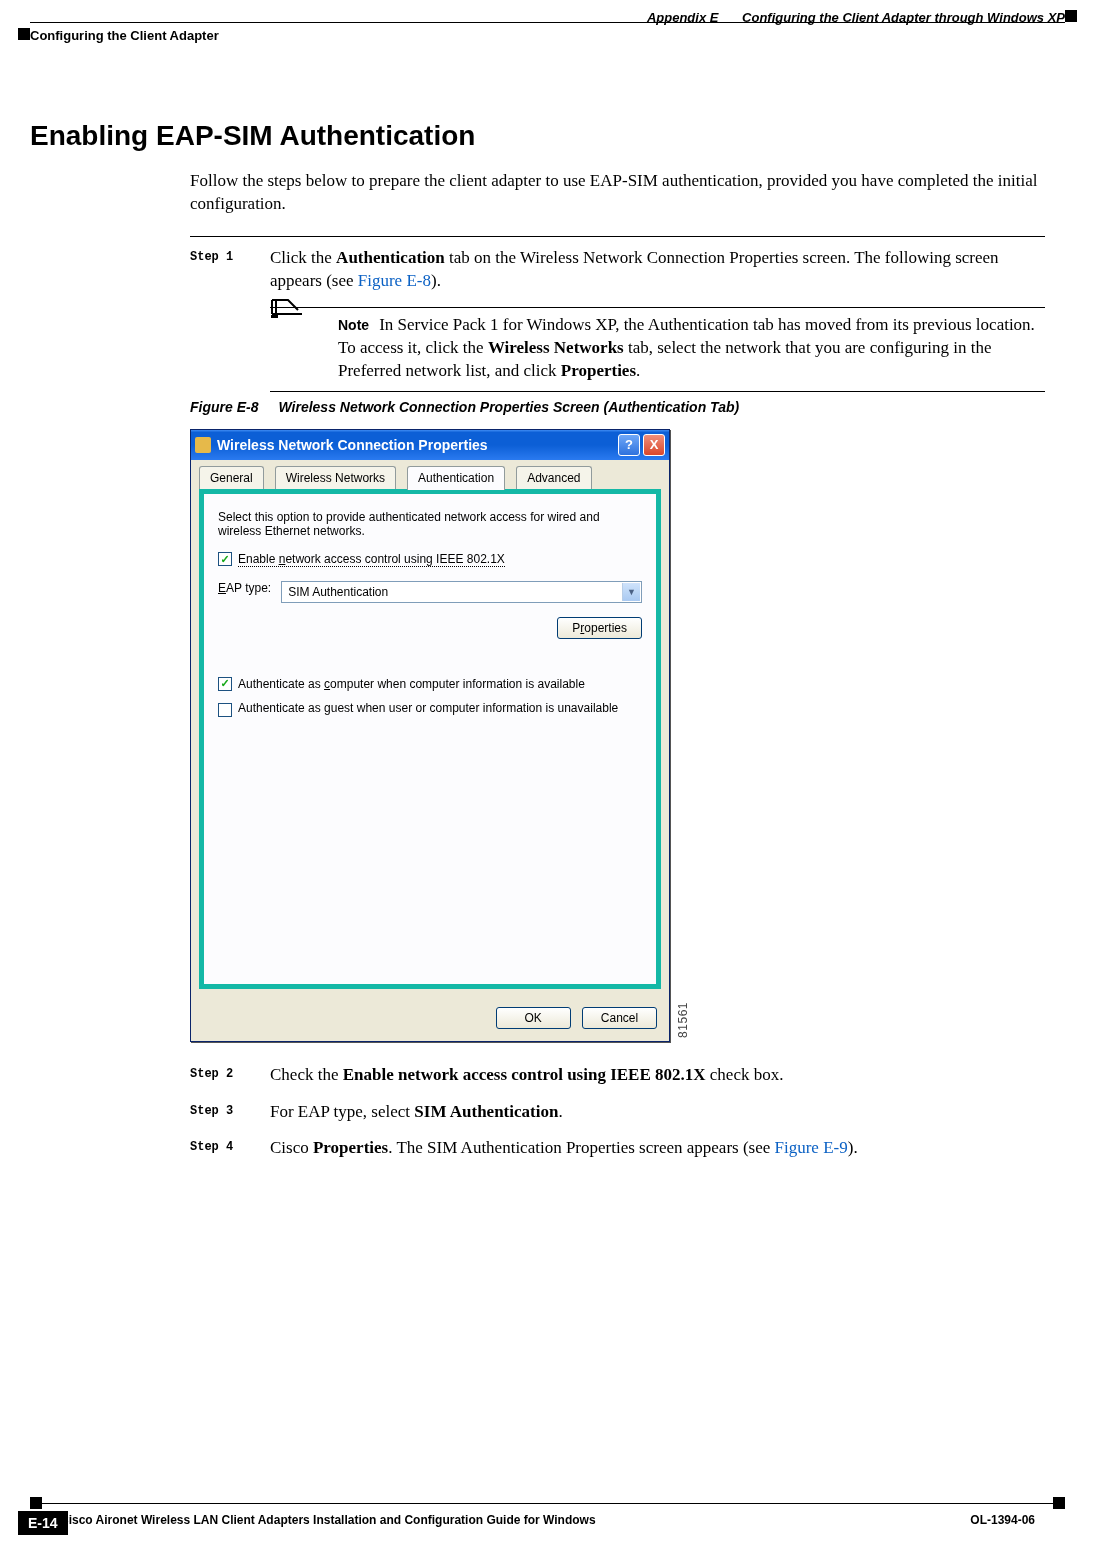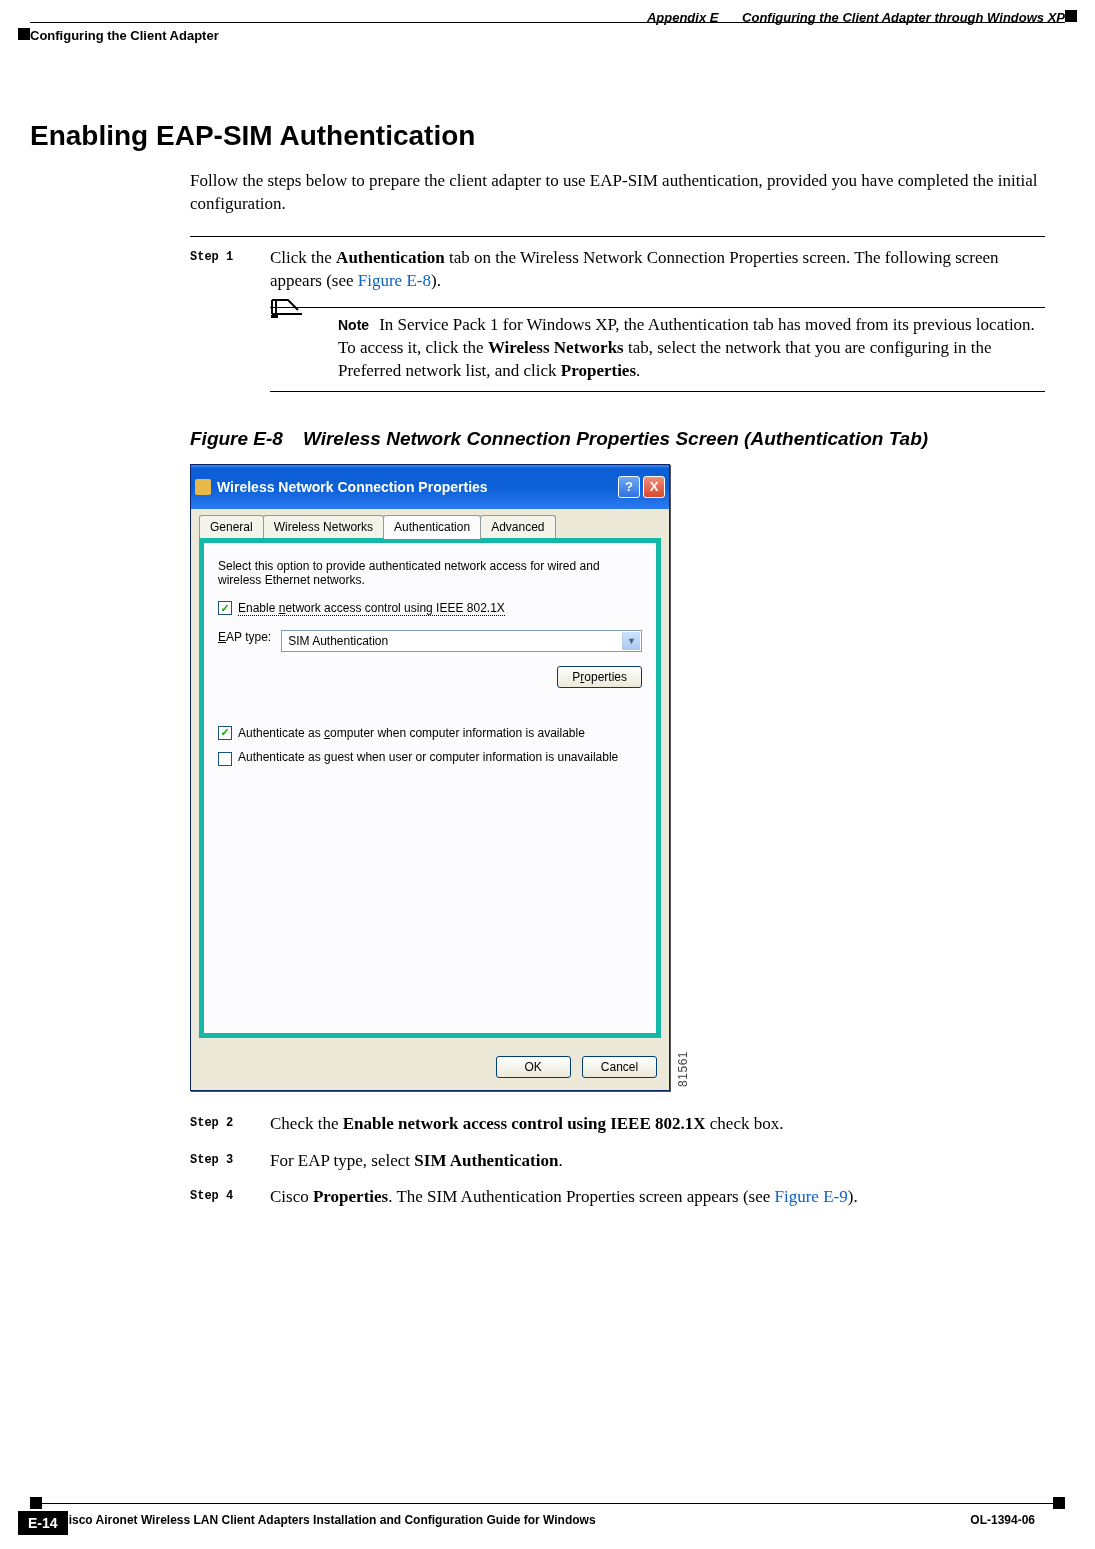--- a/index.html
+++ b/index.html
@@ -88,37 +88,37 @@
     font-weight: bold;
     font-size: 14px;
     margin-right: 10px;
   }
   .note-hr2 { border-top: 1px solid #000; margin-top: 8px; }
 
   .fig-caption {
     font-family: Arial, Helvetica, sans-serif;
     font-weight: bold;
     font-style: italic;
-    font-size: 19px;
-    margin: 36px 0 14px 0;
+    font-size: 14px;
+    margin: 7px 0 14px 0;
   }
   .fig-caption .fig-num { margin-right: 20px; }
 
   
   .dlg-wrap { display: flex; align-items: flex-end; }
   .dlg {
     width: 480px;
     font-family: Tahoma, Arial, sans-serif;
     font-size: 12px;
     border: 1px solid #0a246a;
     background: #ece9d8;
     box-shadow: 1px 1px 0 #555;
   }
   .titlebar {
-    height: 44px;
+    height: 30px;
     display: flex;
     align-items: center;
     padding: 15px 4px;
     background: linear-gradient(to bottom, #3f8cf3 0%, #0c5fd6 8%, #0c5fd6 50%, #2a7af0 100%);
     color: #fff;
     font-weight: bold;
     font-size: 14px;
   }
   .titlebar .win-icon {
     width: 16px; height: 16px; margin-right: 6px;
@@ -130,21 +130,21 @@
     border-radius: 3px; border: 1px solid #fff;
     display: flex; align-items: center; justify-content: center;
     font-weight: bold; font-size: 13px;
   }
   .tb-help { background: linear-gradient(#6fa8f8, #2e72dd); color: #fff; }
   .tb-close { background: linear-gradient(#f08f7b, #d9472b); color: #fff; }
 
   .tab-strip {
     display: flex;
     padding: 6px 8px 0 8px;
-    gap: 0;
+    gap: 12px;
     background: #ece9d8;
   }
   .tab {
     padding: 4px 10px;
     border: 1px solid #919b9c;
     border-bottom: none;
     background: #f5f4ea;
     margin-right: -1px;
     border-top-left-radius: 3px;
     border-top-right-radius: 3px;

